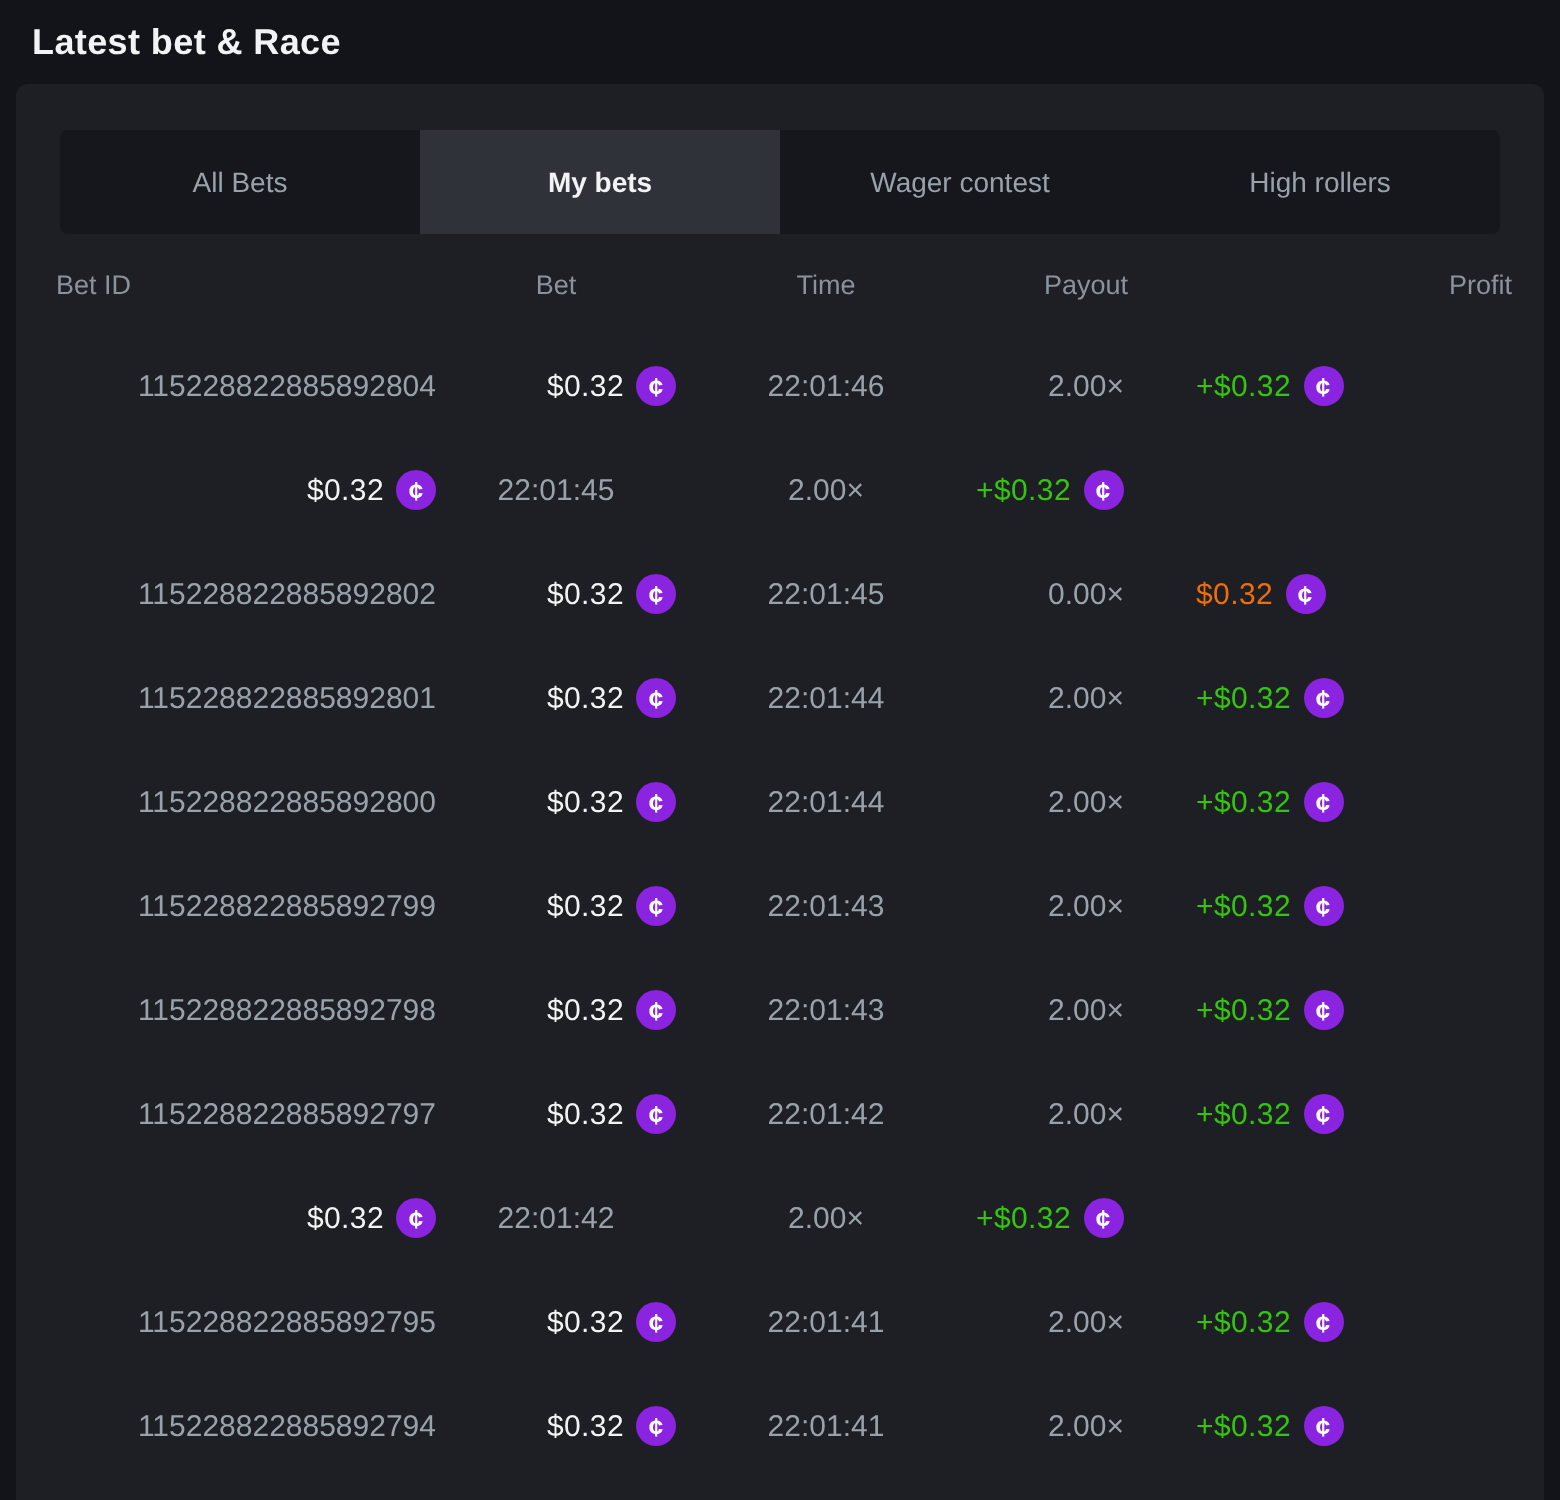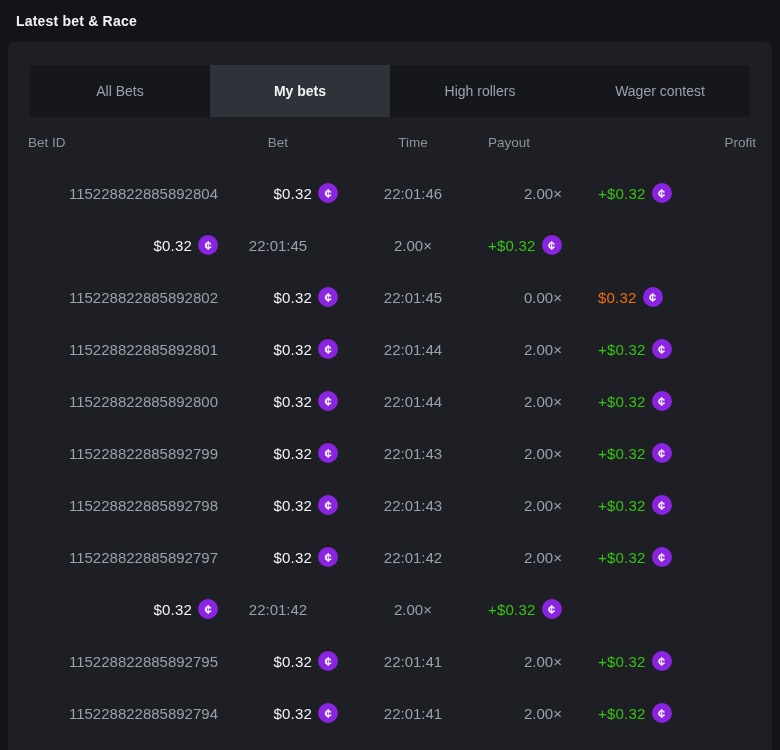--- a/index.html
+++ b/index.html
@@ -22,21 +22,21 @@
     -webkit-font-smoothing:antialiased;
   }
   .page-header{
     height:42px;
     display:flex;
     align-items:center;
     padding:0 16px;
   }
   .page-title{
     color:var(--text-bright);
-    font-size:14px;
+    font-size:18px;
     font-weight:700;
     letter-spacing:.2px;
   }
   .panel{
     margin:0 8px;
     height:708px;
     background:var(--panel-bg);
     border-radius:6px 6px 0 0;
     padding-top:23px;
   }
@@ -82,21 +82,21 @@
     cursor:pointer;
   }
   .cell-id{color:var(--muted);font-size:15px;text-align:right;}
   .cell-bet{text-align:right;display:flex;justify-content:flex-end;align-items:center;}
   .cell-time{color:var(--muted);font-size:15px;text-align:center;}
   .cell-payout{color:var(--muted);font-size:15px;text-align:center;}
   .cell-profit{text-align:right;display:flex;justify-content:flex-start;align-items:center;}
   .h-id{text-align:left;}
   .h-bet{text-align:center;}
   .h-time{text-align:center;}
-  .h-payout{}
+  .h-payout{text-align:center;}
   .h-profit{text-align:right;}
   .amount{
     color:var(--text-bright);
     font-size:15px;
     font-weight:400;
     letter-spacing:.2px;
   }
   .amount.win{color:var(--win);}
   .amount.loss{color:var(--loss);}
   .coin{
@@ -119,22 +119,22 @@
 
 <header class="page-header">
   <h1 class="page-title">Latest bet &amp; Race</h1>
 </header>
 
 <main class="panel">
 
   <nav class="tabs">
     <button class="tab">All Bets</button>
     <button class="tab active">My bets</button>
+    <button class="tab">Wager contest</button>
     <button class="tab">High rollers</button>
-    <button class="tab">Wager contest</button>
   </nav>
 
   <div class="grid-row table-header">
     <div class="h-id">Bet ID</div>
     <div class="h-bet">Bet</div>
     <div class="h-time">Time</div>
     <div class="h-payout">Payout</div>
     <div class="h-profit">Profit</div>
   </div>
 

